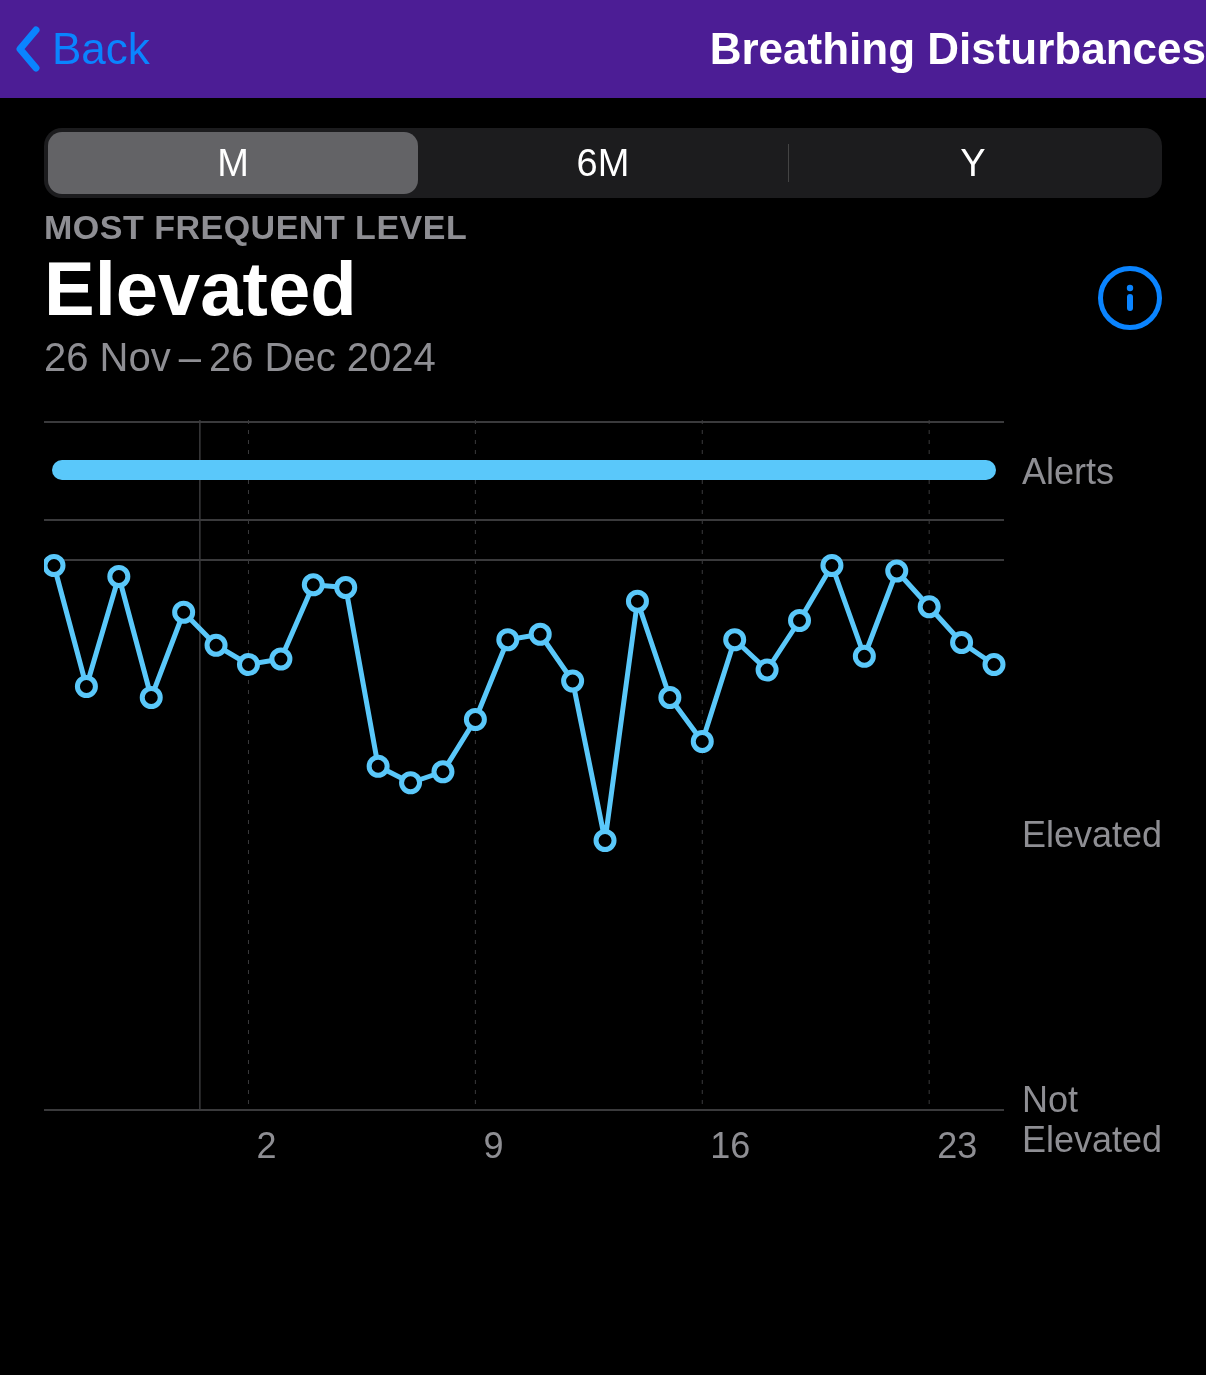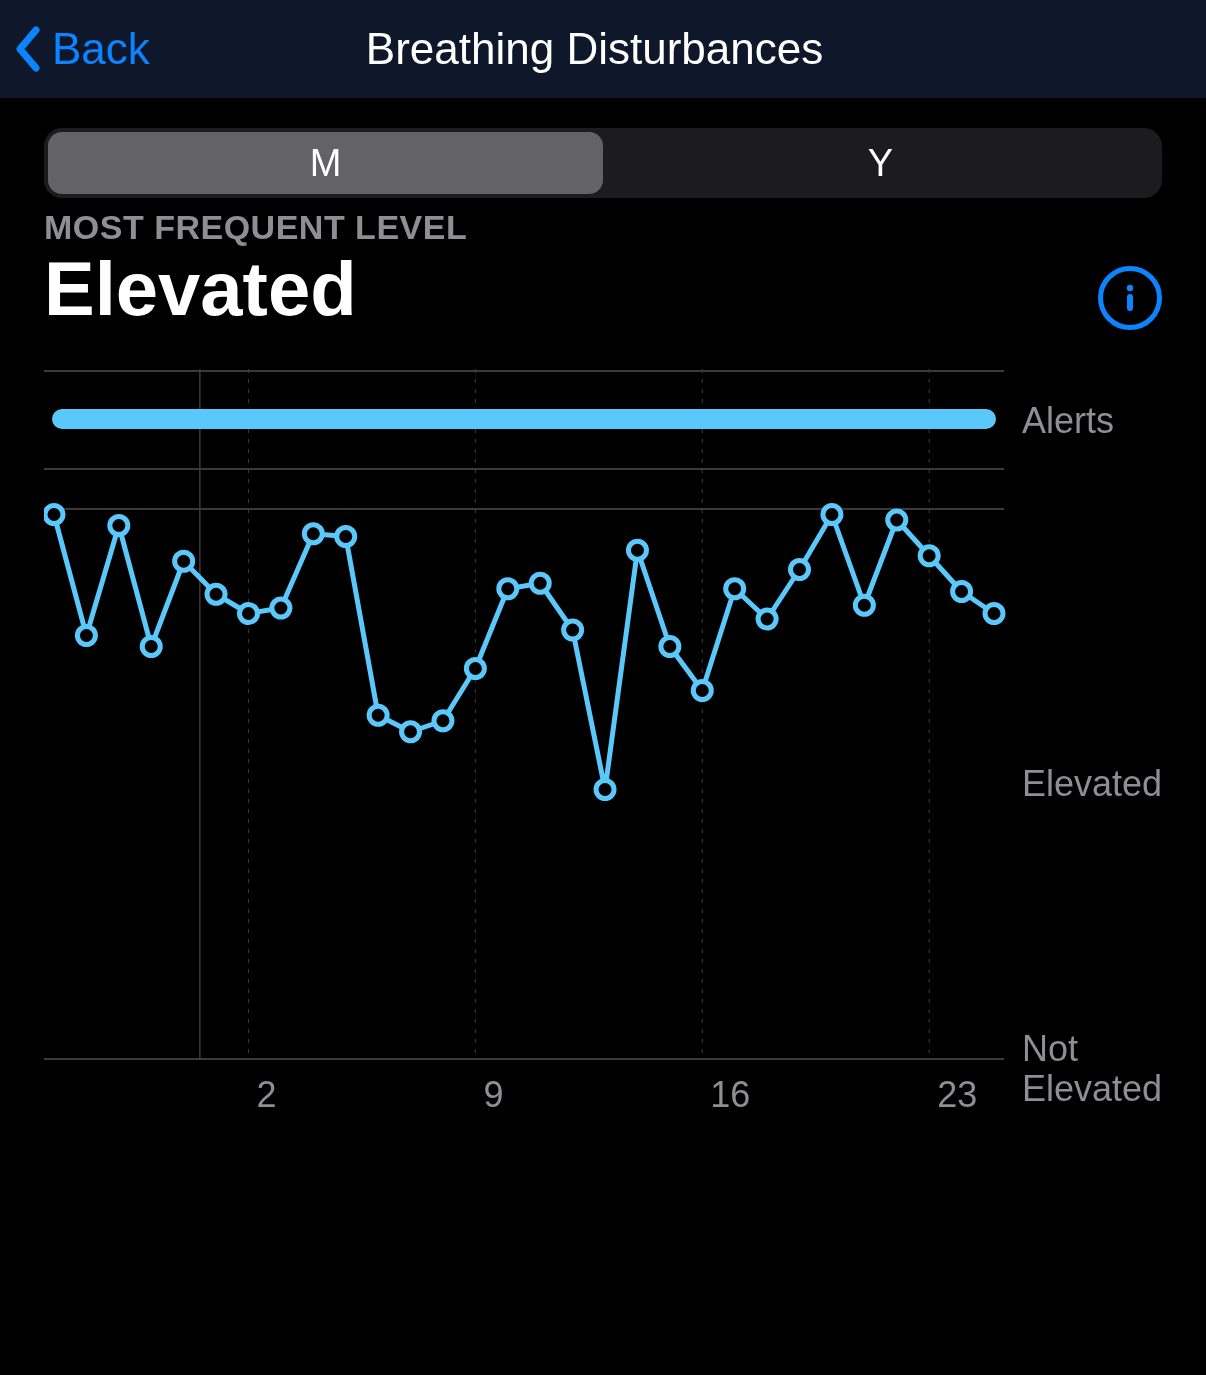--- a/index.html
+++ b/index.html
@@ -5,39 +5,39 @@
   html,body{
     margin:0;padding:0;
     width:1206px;height:1375px;
     background:#000;
     font-family:-apple-system,"SF Pro Display","SF Pro Text","Helvetica Neue",Helvetica,Arial,sans-serif;
     color:#fff;
     overflow:hidden;
     -webkit-font-smoothing:antialiased;
   }
   .nav{
-    background:#0f172a;
+    background:#4c1d95;
     height:98px;
     display:flex;align-items:center;
     position:relative;
   }
   .back-group{
     display:flex;align-items:center;
     gap:10px;
     padding-left:14px;
     color:#0a84ff;
     font-size:44px;
     font-weight:400;
     cursor:pointer;
   }
   .nav-title{
-    position:absolute;left:0;right:17px;
-    text-align:center;
+    position:absolute;left:0;right:0;
+    text-align:right;
     font-size:44px;
-    font-weight:400;
+    font-weight:700;
     pointer-events:none;
   }
   .content{padding:30px 44px 0 44px;}
   .segmented{
     display:flex;
     background:#1c1c1e;
     border-radius:18px;
     height:70px;
     padding:4px;
     box-sizing:border-box;
@@ -96,27 +96,31 @@
   </div>
   <div class="nav-title">Breathing Disturbances</div>
 </div>
 
 <div class="content">
   <div class="segmented">
     <div class="seg-btn selected">
         <span>M</span>
       </div>
     <div class="seg-btn">
+        <span>6M</span>
+      </div>
+    <div class="seg-btn">
         <span>Y</span>
       </div>
   </div>
 
   <div class="header-block">
     <div class="label-most">MOST FREQUENT LEVEL</div>
     <div class="big-value">Elevated</div>
+    <div class="date-range">26 Nov – 26 Dec 2024</div>
     <div class="info-btn">
       <svg width="38" height="38" viewBox="0 0 38 38">
         <circle cx="19" cy="9" r="3.2" fill="#0a84ff"></circle>
         <rect x="16" y="15" width="6" height="17" rx="3" fill="#0a84ff"></rect>
       </svg>
     </div>
   </div>
 
   <div class="chart-wrap">
     <svg class="chart-svg" id="chartSvg" width="1118" height="760">

